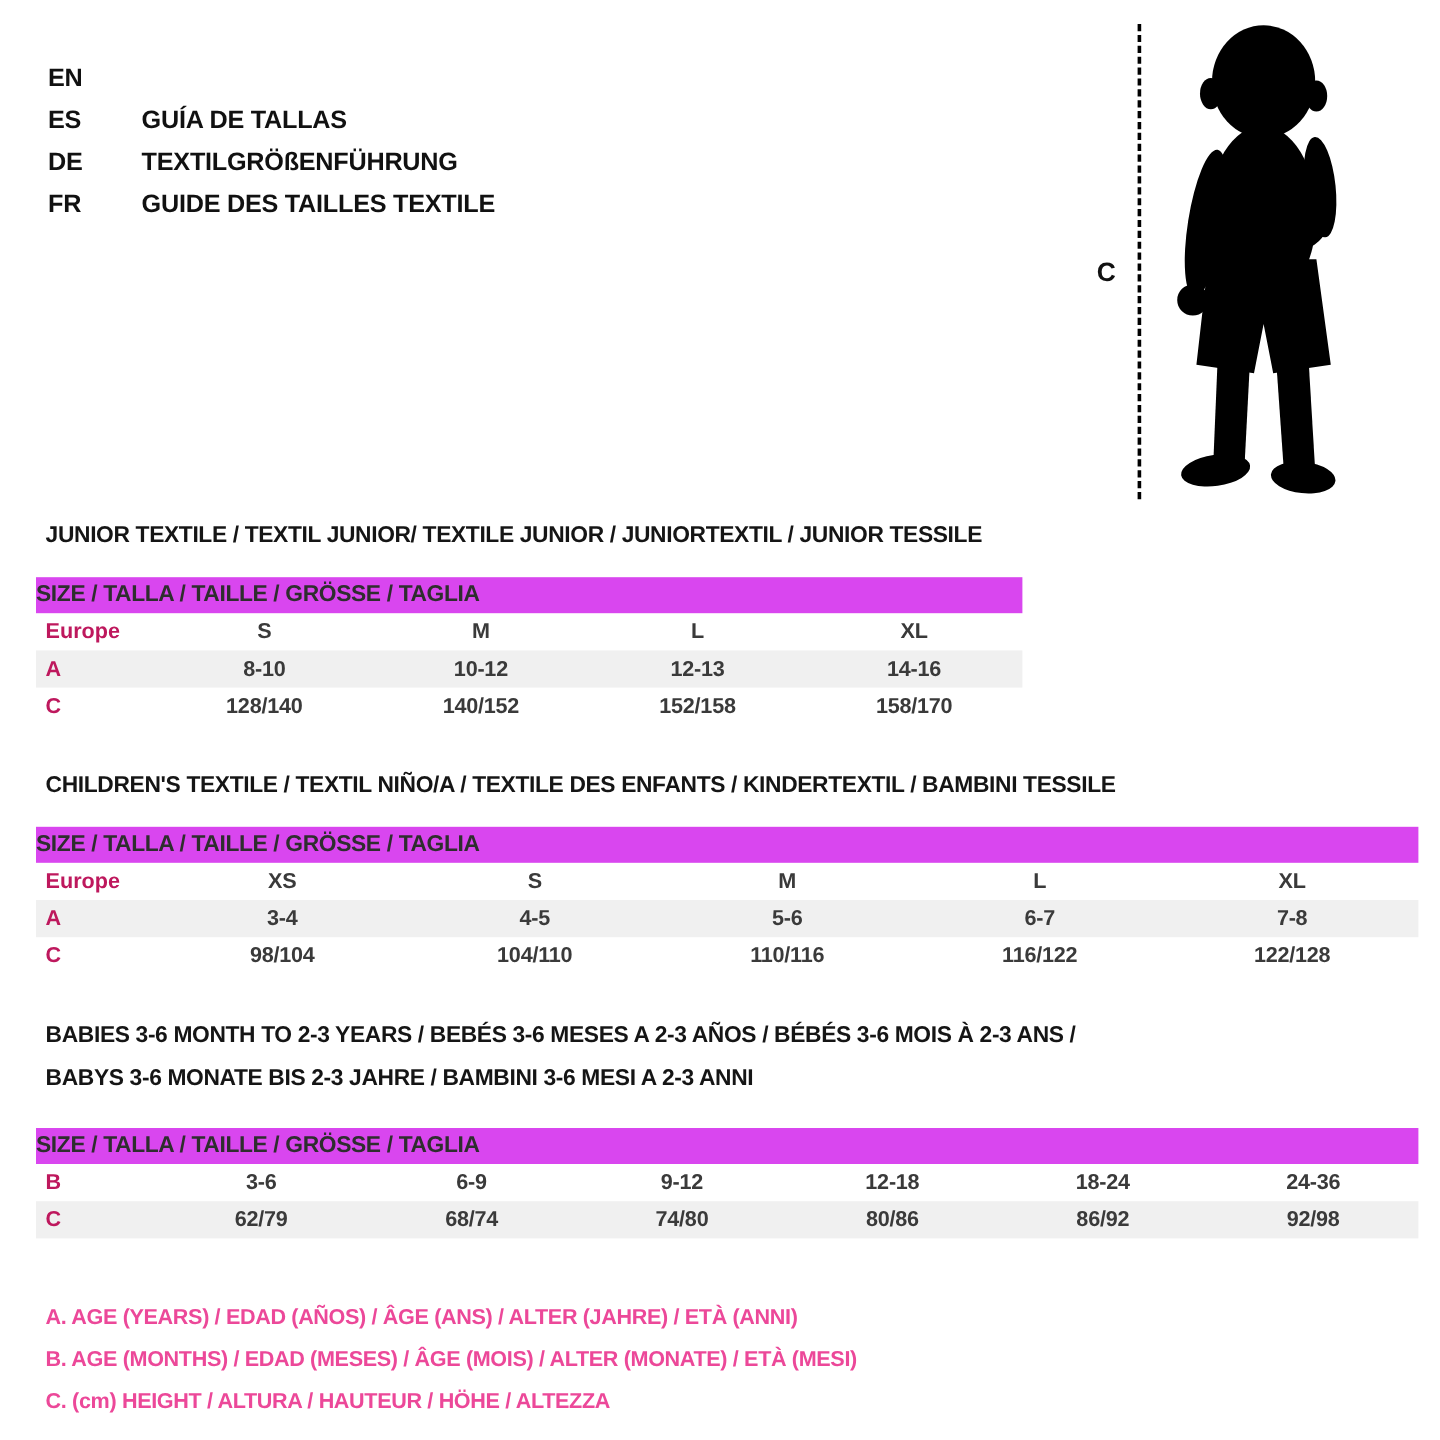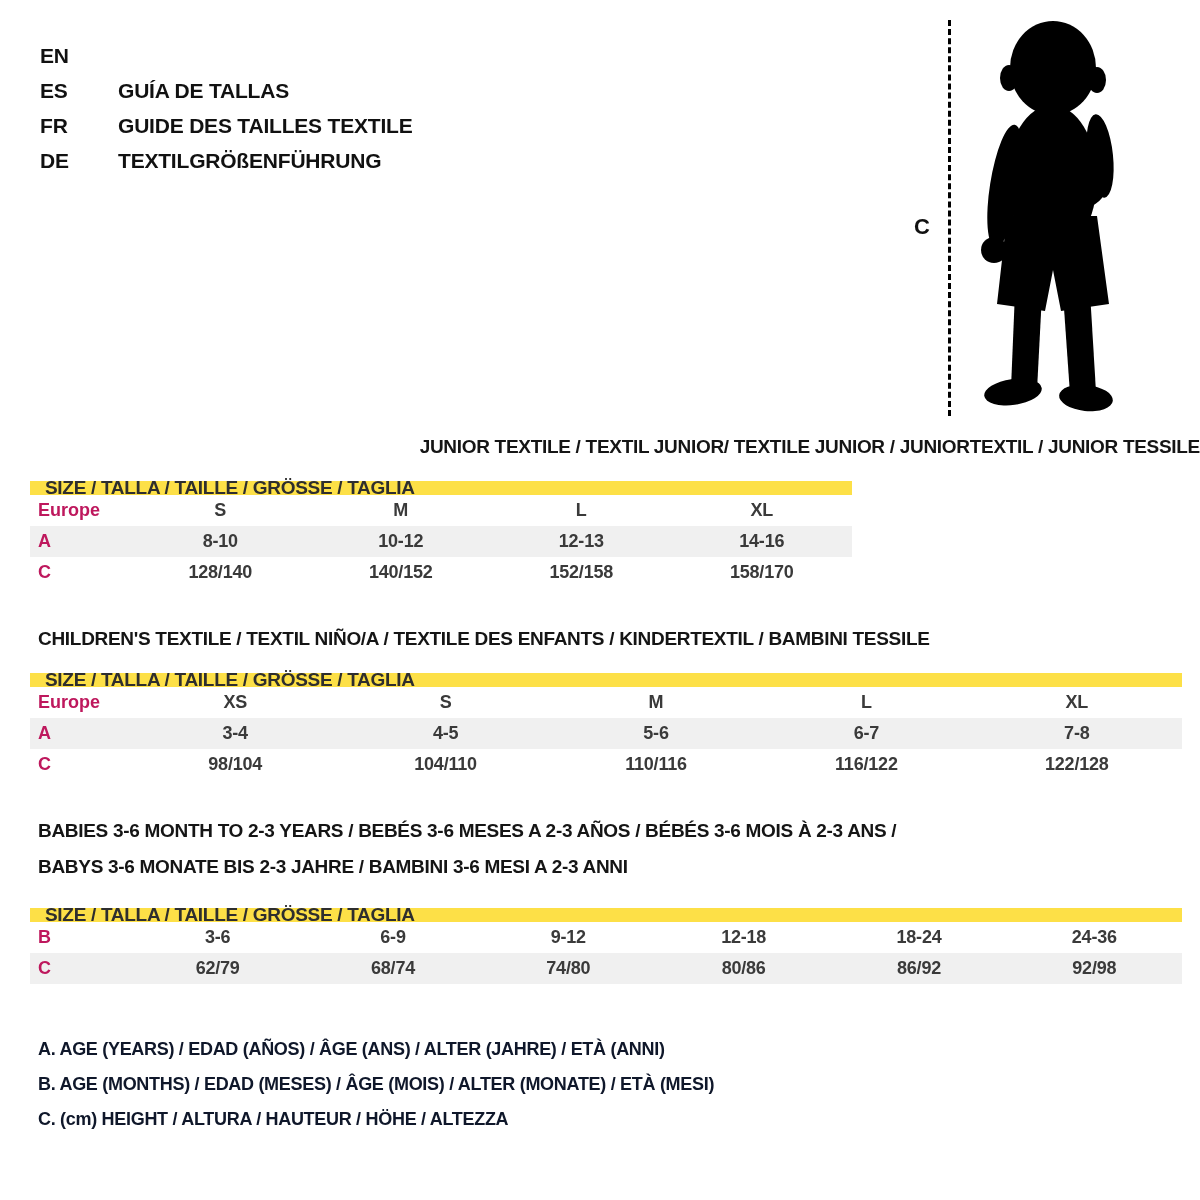--- a/index.html
+++ b/index.html
@@ -6,97 +6,97 @@
   html, body { width: 1200px; height: 1200px; background: #ffffff; }
   body {
     font-family: "Liberation Sans", "DejaVu Sans", sans-serif;
     color: #111;
     overflow: hidden;
   }
   .page { position: relative; width: 1200px; height: 1200px; }
 
   
   .top { position: relative; height: 420px; }
-  .langs { position: absolute; top: 38px; left: 40px; }
+  .langs { position: absolute; top: 48px; left: 40px; }
   .lang-row { display: flex; font-size: 21px; font-weight: 700; line-height: 35px; letter-spacing: -0.2px; }
   .lang-code { width: 78px; }
   .lang-title { white-space: nowrap; }
 
   .measure-line {
     position: absolute; left: 948px; top: 20px; height: 396px; width: 0;
     border-left: 3px dashed #000;
   }
   .measure-label {
     position: absolute; left: 914px; top: 214px;
     font-size: 22px; font-weight: 700;
   }
   .silhouette { position: absolute; left: 963px; top: 14px; }
 
   
   .content { padding-left: 30px; }
   .sec-title {
     font-size: 19px; font-weight: 700; letter-spacing: -0.3px;
     color: #151515; white-space: nowrap; padding-left: 8px;
   }
-  .junior-title { margin-top: 16px; text-align: right; }
+  .junior-title { margin-top: 16px; }
   .children-title { margin-top: 40px; }
   .babies-title { margin-top: 33px; line-height: 36px; }
   .babies-title div { white-space: nowrap; }
 
   .size-table { margin-top: 23px; }
   .w-junior { width: 822px; }
   .w-full { width: 1152px; }
 
   .size-bar {
-    background: #fde047; height: 14px;
-    display: flex; align-items: center; padding-left: 15px;
+    background: #d946ef; height: 30px;
+    display: flex; align-items: center; padding-left: 0;
     font-size: 19px; font-weight: 700; letter-spacing: -0.3px; color: #2e2e2e;
   }
   .trow { display: grid; height: 31px; align-items: center; }
   .cols4 { grid-template-columns: 100px repeat(4, 1fr); }
   .cols5 { grid-template-columns: 100px repeat(5, 1fr); }
   .cols6 { grid-template-columns: 100px repeat(6, 1fr); }
   .trow.shaded { background: #f0f0f0; }
   .cell-label {
     padding-left: 8px; text-align: left;
     font-size: 18px; font-weight: 700; color: #be185d;
   }
   .cell {
     text-align: center; font-size: 18px; font-weight: 700; color: #3a3a3a;
     letter-spacing: -0.2px;
   }
 
   
   .legend { margin-top: 48px; padding-left: 8px; }
   .legend-line {
     font-size: 18px; font-weight: 700; letter-spacing: -0.3px;
-    line-height: 35px; color: #0f172a; white-space: nowrap;
+    line-height: 35px; color: #ec4899; white-space: nowrap;
   }
 </style>
 </head>
 <body>
 
 <div class="page">
 
   <div class="top">
     <div class="langs">
       <div class="lang-row">
         <span class="lang-code">EN</span>
       </div>
       <div class="lang-row">
         <span class="lang-code">ES</span>
         <span class="lang-title">GUÍA DE TALLAS</span>
       </div>
       <div class="lang-row">
+        <span class="lang-code">DE</span>
+        <span class="lang-title">TEXTILGRÖßENFÜHRUNG</span>
+      </div>
+      <div class="lang-row">
         <span class="lang-code">FR</span>
         <span class="lang-title">GUIDE DES TAILLES TEXTILE</span>
-      </div>
-      <div class="lang-row">
-        <span class="lang-code">DE</span>
-        <span class="lang-title">TEXTILGRÖßENFÜHRUNG</span>
       </div>
     </div>
 
     <div class="measure-line"></div>
     <div class="measure-label">C</div>
 
     <div class="silhouette">
       <svg width="176" height="400" viewBox="0 0 176 400" xmlns="http://www.w3.org/2000/svg">
         <g fill="#000000">
 

